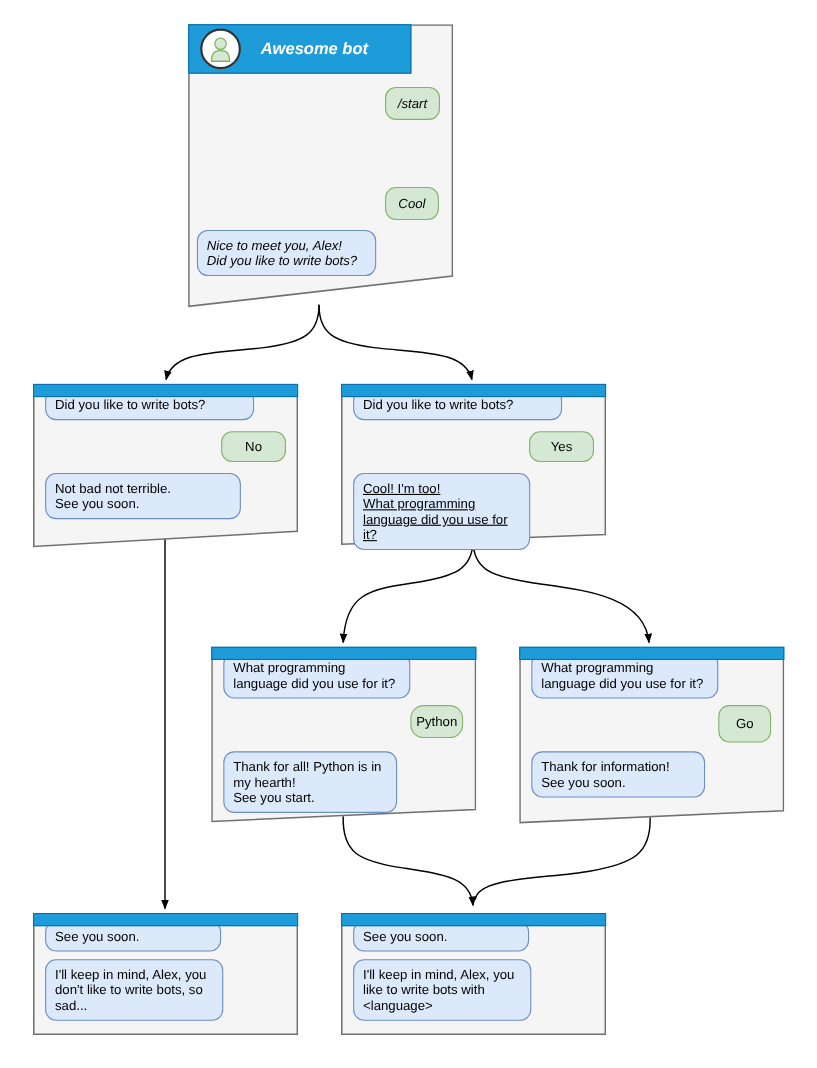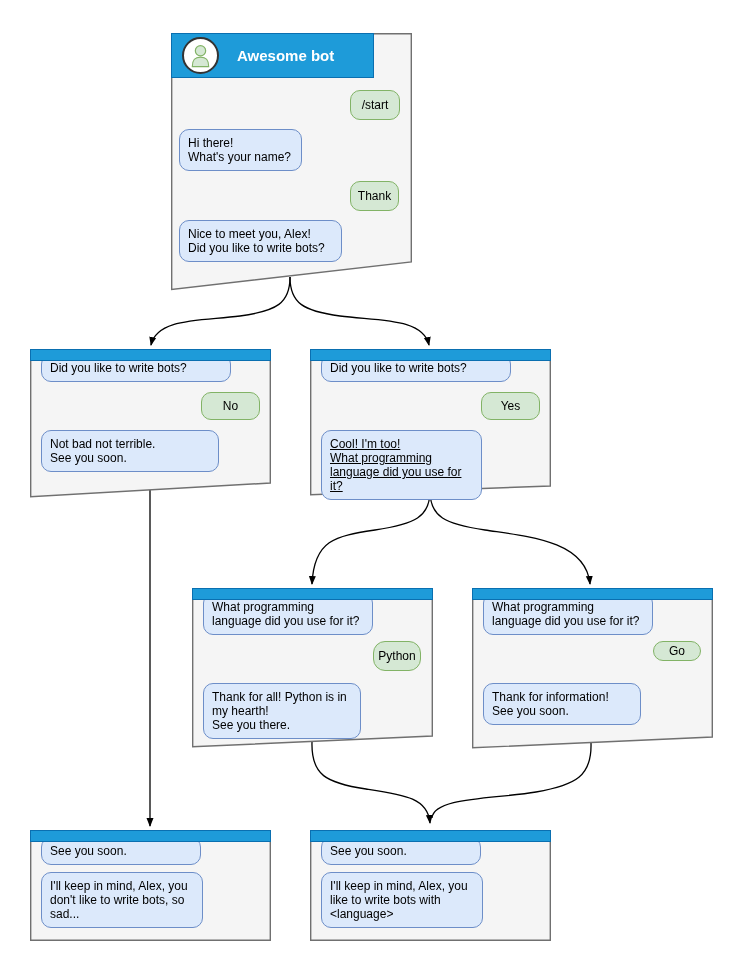--- a/index.html
+++ b/index.html
@@ -35,37 +35,35 @@
   </defs>
   <path class="edge" d="M 290 277 C 290 303, 277 311, 240 316 C 200 321, 157 318, 151 345" marker-end="url(#arrowhead)"></path>
   <path class="edge" d="M 290 277 C 290 303, 303 311, 340 316 C 380 321, 423 318, 429 345" marker-end="url(#arrowhead)"></path>
   <path class="edge" d="M 430 491 C 430 517, 415 524, 375 530 C 335 536, 314 540, 312 584" marker-end="url(#arrowhead)"></path>
   <path class="edge" d="M 430 491 C 430 517, 445 524, 485 530 C 525 536, 586 540, 590 584" marker-end="url(#arrowhead)"></path>
   <path class="edge" d="M 150 490 L 150 826" marker-end="url(#arrowhead)"></path>
   <path class="edge" d="M 312 742 C 311 775, 326 783, 366 789 C 405 795, 428 798, 430 823" marker-end="url(#arrowhead)"></path>
   <path class="edge" d="M 591 743 C 592 776, 576 785, 536 792 C 495 799, 434 797, 432 818"></path>
 </svg>
 
-<div class="window" style="left:171px;top:33px;width:203px;height:258px;">
+<div class="window" style="left:171px;top:22px;width:203px;height:258px;font-style:italic;">
   <svg class="win-bg" width="241" height="258" viewBox="0 0 241 258">
     <polygon class="win-poly" points="0.7,0.7 240.3,0.7 240.3,229 0.7,256.5"></polygon>
   </svg>
   <div class="header main-header" style="height:45px;">
     <span class="avatar">
       <svg width="31" height="31" viewBox="0 0 36 36">
         <circle class="person" cx="18" cy="12.5" r="6"></circle>
         <path class="person" d="M8.5 31 C8.5 22, 12 19.8 18 19.8 C24 19.8, 27.5 22, 27.5 31 Z"></path>
       </svg>
     </span>
     <span class="title">Awesome bot</span>
   </div>
   <div class="bubble user" style="left:179px;top:57px;width:50px;height:30px;">/start</div>
-  <div class="bubble bot" style="left:8px;top:96px;width:123px;">Hi there!
-What's your name?</div>
-  <div class="bubble user" style="left:179px;top:148px;width:49px;height:30px;">Thank</div>
+  <div class="bubble user" style="left:179px;top:148px;width:49px;height:30px;">Cool</div>
   <div class="bubble bot" style="left:8px;top:187px;width:163px;">Nice to meet you, Alex!
 Did you like to write bots?</div>
 </div>
 
 <div class="window" style="left:30px;top:349px;width:241px;height:149px;">
   <svg class="win-bg" width="241" height="149" viewBox="0 0 241 149">
     <polygon class="win-poly" points="0.7,0.7 240.3,0.7 240.3,134 0.7,147.8"></polygon>
   </svg>
   <div class="header" style="height:12px;"></div>
   <div class="bubble bot" style="left:11px;top:5px;width:190px;">Did you like to write bots?</div>
@@ -89,31 +87,31 @@
 <div class="window" style="left:192px;top:588px;width:241px;height:160px;">
   <svg class="win-bg" width="241" height="160" viewBox="0 0 241 160">
     <polygon class="win-poly" points="0.7,0.7 240.3,0.7 240.3,148 0.7,158.8"></polygon>
   </svg>
   <div class="header" style="height:12px;"></div>
   <div class="bubble bot" style="left:11px;top:5px;width:170px;">What programming
 language did you use for it?</div>
   <div class="bubble user" style="left:181px;top:53px;width:48px;height:30px;border-radius:12px;">Python</div>
   <div class="bubble bot" style="left:11px;top:95px;width:158px;">Thank for all! Python is in
 my hearth!
-See you there.</div>
+See you start.</div>
 </div>
 
 <div class="window" style="left:472px;top:588px;width:241px;height:161px;">
   <svg class="win-bg" width="241" height="161" viewBox="0 0 241 161">
     <polygon class="win-poly" points="0.7,0.7 240.3,0.7 240.3,149 0.7,159.8"></polygon>
   </svg>
   <div class="header" style="height:12px;"></div>
   <div class="bubble bot" style="left:11px;top:5px;width:170px;">What programming
 language did you use for it?</div>
-  <div class="bubble user" style="left:181px;top:53px;width:48px;height:20px;">Go</div>
+  <div class="bubble user" style="left:181px;top:53px;width:48px;height:34px;">Go</div>
   <div class="bubble bot" style="left:11px;top:95px;width:158px;">Thank for information!
 See you soon.</div>
 </div>
 
 <div class="window" style="left:30px;top:830px;width:241px;height:111px;">
   <svg class="win-bg" width="241" height="111" viewBox="0 0 241 111">
     <polygon class="win-poly" points="0.7,0.7 240.3,0.7 240.3,110.3 0.7,110.3"></polygon>
   </svg>
   <div class="header" style="height:12px;"></div>
   <div class="bubble bot" style="left:11px;top:7px;width:160px;">See you soon.</div>

